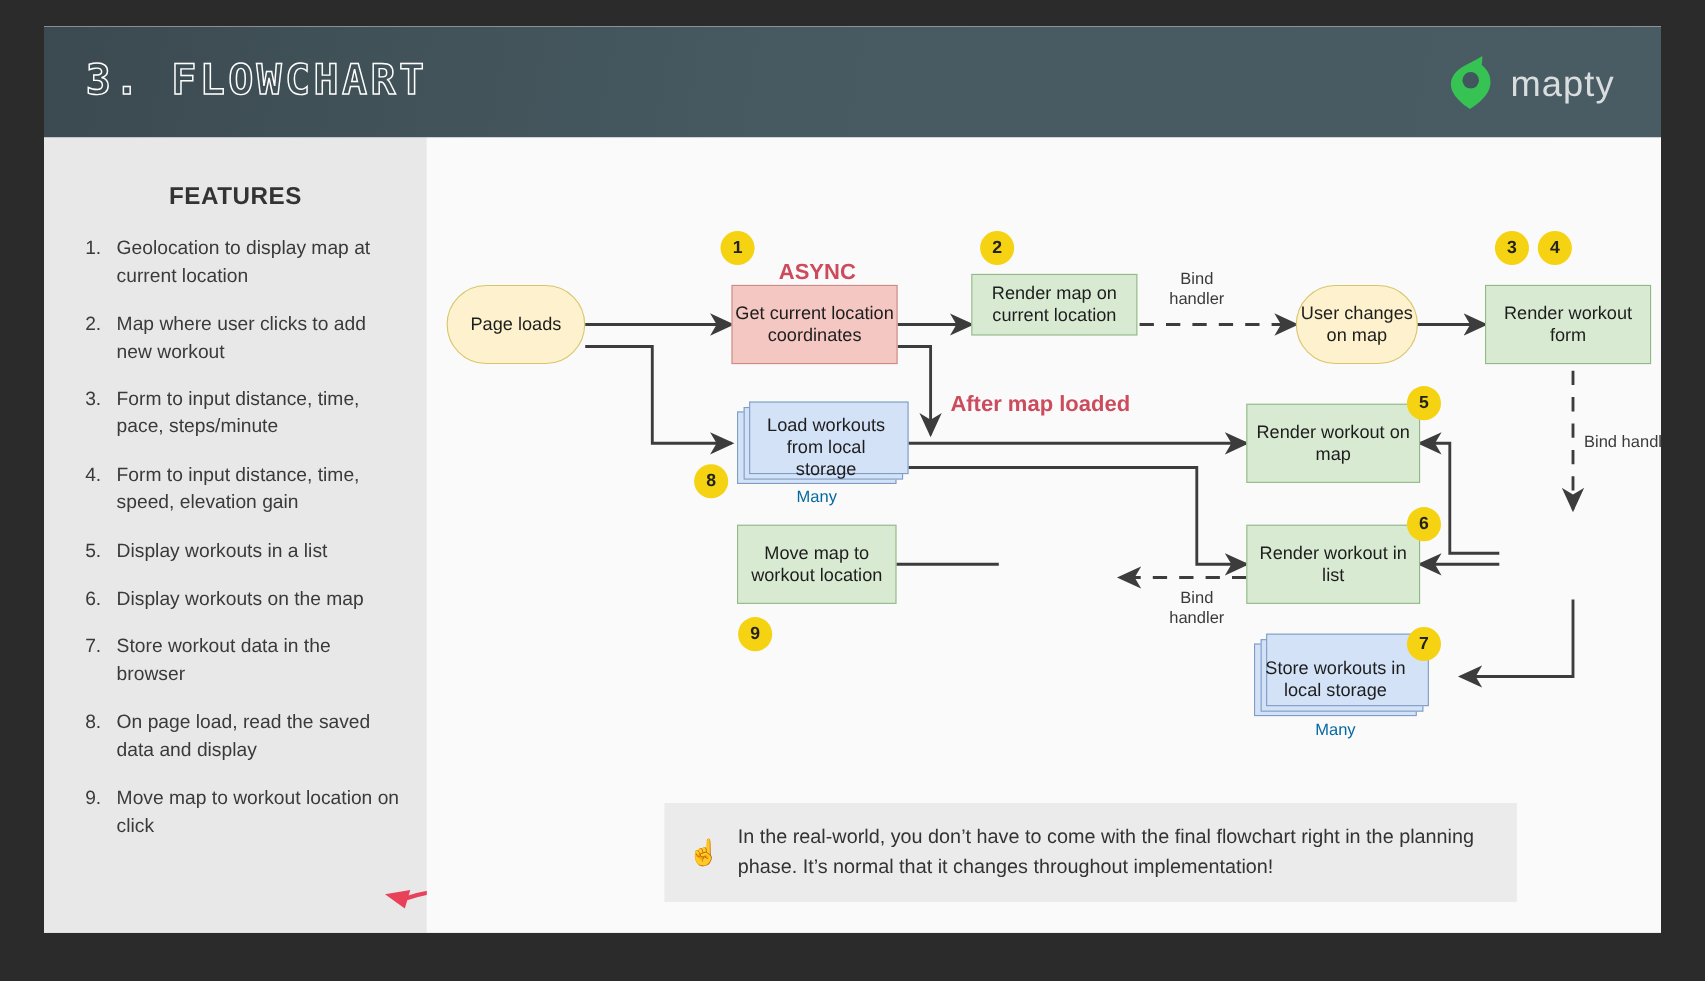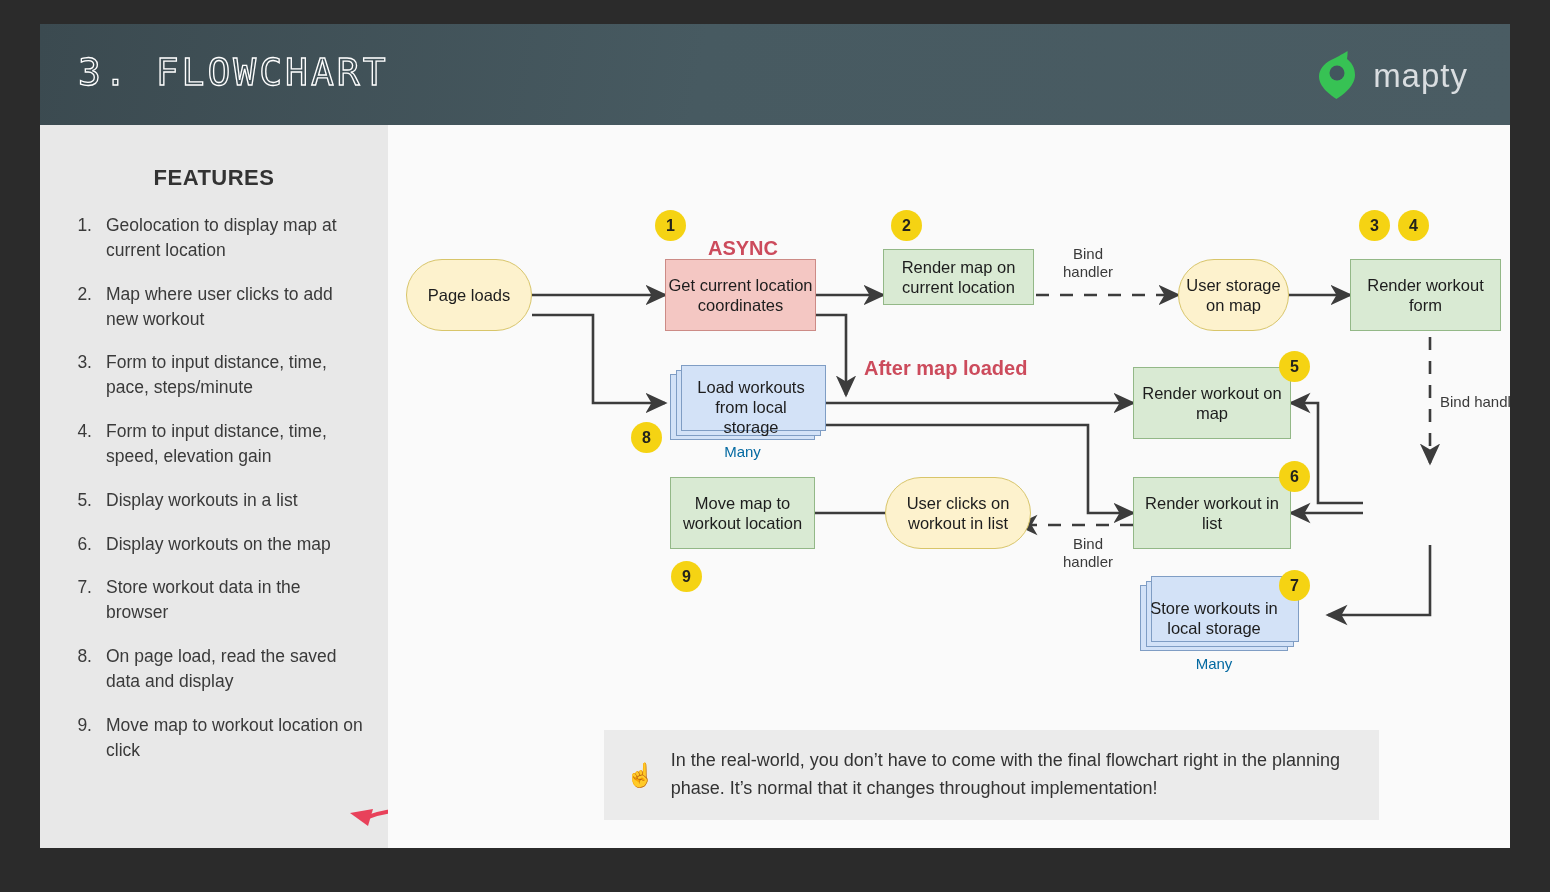--- a/index.html
+++ b/index.html
@@ -15,21 +15,21 @@
     overflow:hidden;
   }
   
   #header{
     position:absolute;left:0;top:0;width:1470px;height:101px;
     background:linear-gradient(100deg,#3b4a50 0%,#475a61 45%,#4a5c63 100%);
   }
   #slide-title{
     position:absolute;left:38px;top:26px;
     font-family:"DejaVu Sans Mono", monospace;
-    font-size:38px;letter-spacing:3px;font-weight:400;
+    font-size:38px;letter-spacing:3px;font-weight:700;
     color:transparent;
     -webkit-text-stroke:1.3px #ffffff;
     text-stroke:1.3px #ffffff;
     white-space:nowrap;
   }
   #brand{
     position:absolute;right:42px;top:26px;height:52px;
     display:flex;align-items:center;gap:14px;
   }
   #brand-name{
@@ -213,21 +213,21 @@
 
     <div class="badge" style="left:267px;top:85px;">1</div>
     <div class="redlbl" style="left:320px;top:112px;">ASYNC</div>
     <div class="node async" style="left:277px;top:134px;width:151px;height:72px;">Get current location coordinates</div>
 
     <div class="badge" style="left:503px;top:85px;">2</div>
     <div class="node proc" style="left:495px;top:124px;width:151px;height:56px;">Render map on current location</div>
     <div class="hint" style="left:650px;top:120px;width:100px;">Bind
 handler</div>
 
-    <div class="node pill" style="left:790px;top:134px;width:111px;height:72px;">User storage on map</div>
+    <div class="node pill" style="left:790px;top:134px;width:111px;height:72px;">User changes on map</div>
 
     <div class="badge" style="left:971px;top:85px;">3</div>
     <div class="badge" style="left:1010px;top:85px;">4</div>
     <div class="node proc" style="left:962px;top:134px;width:151px;height:72px;">Render workout form</div>
     <div class="hint" style="left:1052px;top:268px;width:130px;text-align:left;">Bind handler</div>
 
     <div class="redlbl" style="left:476px;top:232px;">After map loaded</div>
 
     <div class="badge" style="left:243px;top:297px;">8</div>
     <div class="node store" style="left:282px;top:249px;width:145px;height:66px;z-index:3;">
@@ -240,21 +240,20 @@
     <div class="badge" style="left:891px;top:226px;">5</div>
     <div class="node proc" style="left:745px;top:242px;width:158px;height:72px;">Render workout on map</div>
 
     <div class="badge" style="left:891px;top:336px;">6</div>
     <div class="node proc" style="left:745px;top:352px;width:158px;height:72px;">Render workout in list</div>
 
 
     <div class="node proc" style="left:282px;top:352px;width:145px;height:72px;">Move map to workout location</div>
     <div class="badge" style="left:283px;top:436px;">9</div>
 
-    <div class="node pill" style="left:497px;top:352px;width:146px;height:72px;">User clicks on workout in list</div>
     <div class="hint" style="left:650px;top:410px;width:100px;">Bind
 handler</div>
 
     <div class="badge" style="left:891px;top:445px;">7</div>
     <div class="node store" style="left:752px;top:460px;width:148px;height:66px;z-index:3;">
       <div class="s1" style="left:5px;top:-5px;width:148px;height:66px;"></div>
       <div class="s2" style="left:10px;top:-10px;width:148px;height:66px;"></div>
       <span style="position:relative;z-index:4;">Store workouts in local storage</span>
     </div>
     <div class="caption" style="left:752px;top:530px;width:148px;">Many</div>

